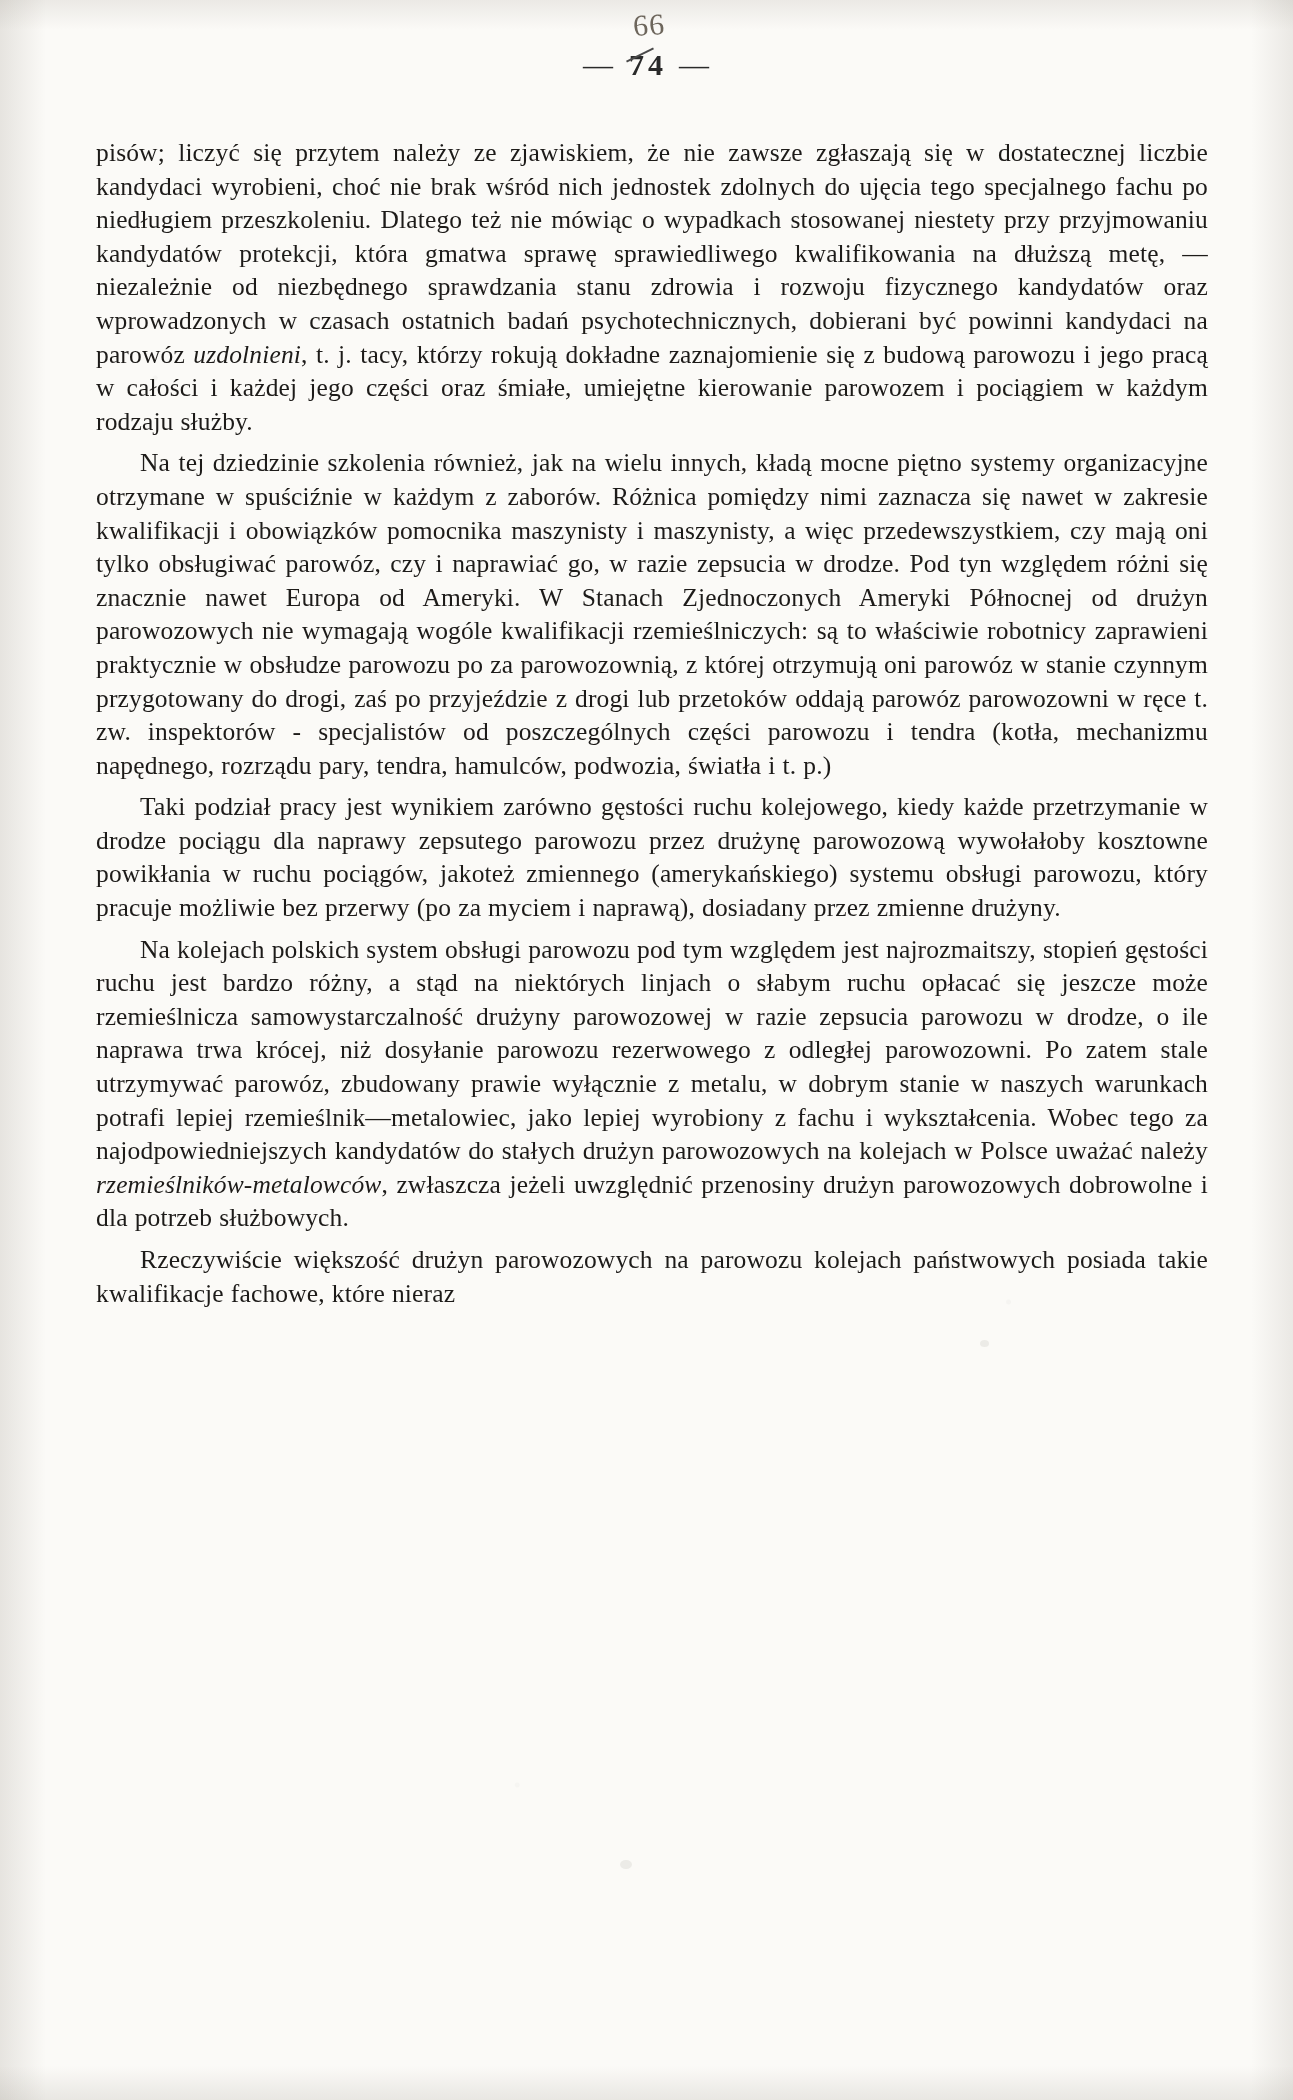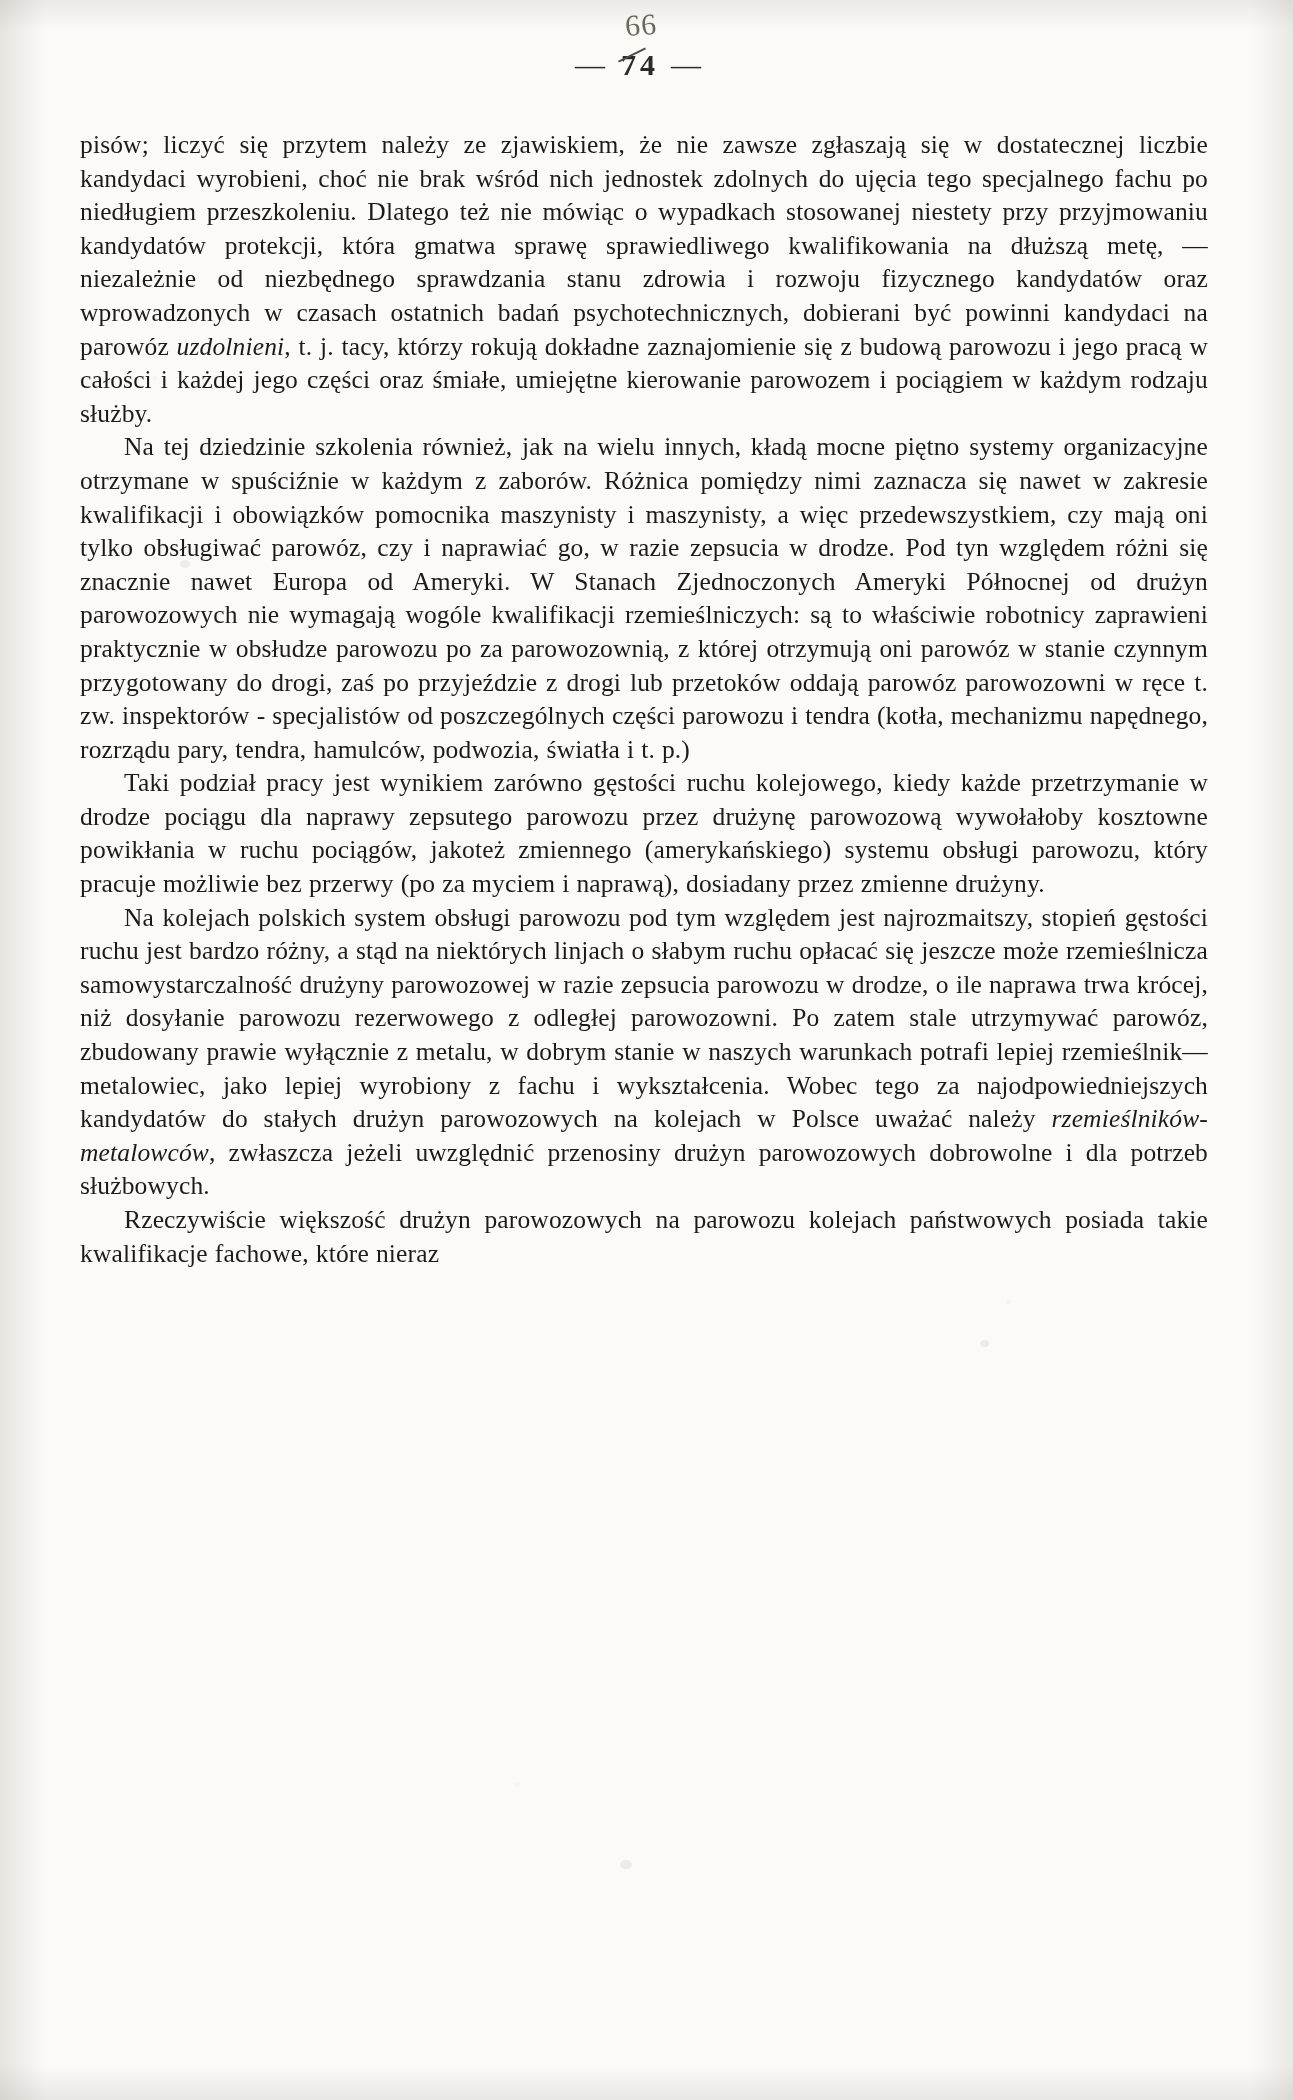--- a/index.html
+++ b/index.html
@@ -21,21 +21,21 @@
     width: 1293px;
     height: 2100px;
     background: #fbfaf7;
     background-image:
       radial-gradient(circle at 12% 18%, rgba(0,0,0,0.025) 0 2px, transparent 3px),
       radial-gradient(circle at 78% 62%, rgba(0,0,0,0.022) 0 2px, transparent 3px),
       radial-gradient(circle at 40% 85%, rgba(0,0,0,0.02) 0 2px, transparent 3px);
   }
   .scan-area {
     position: absolute;
-    left: 40px;
+    left: 48px;
     top: 0;
     width: 1200px;
     height: 2100px;
   }
   .pencil-mark {
     position: absolute;
     top: 8px;
     left: 585px;
     font-family: "Liberation Serif", serif;
     font-size: 30px;
@@ -76,21 +76,21 @@
     width: 1128px;
     font-size: 25.5px;
     line-height: 33.6px;
     text-align: justify;
     text-justify: inter-word;
     letter-spacing: 0.15px;
     color: #1d1b19;
     word-spacing: 0.5px;
   }
   .body-text p {
-    margin: 0;
+    margin: 8px;
     text-indent: 44px;
   }
   .body-text p.noindent {
     text-indent: 0;
   }
   .it { font-style: italic; }
   .blotch {
     position: absolute;
     border-radius: 50%;
     background: rgba(40,36,30,0.07);

